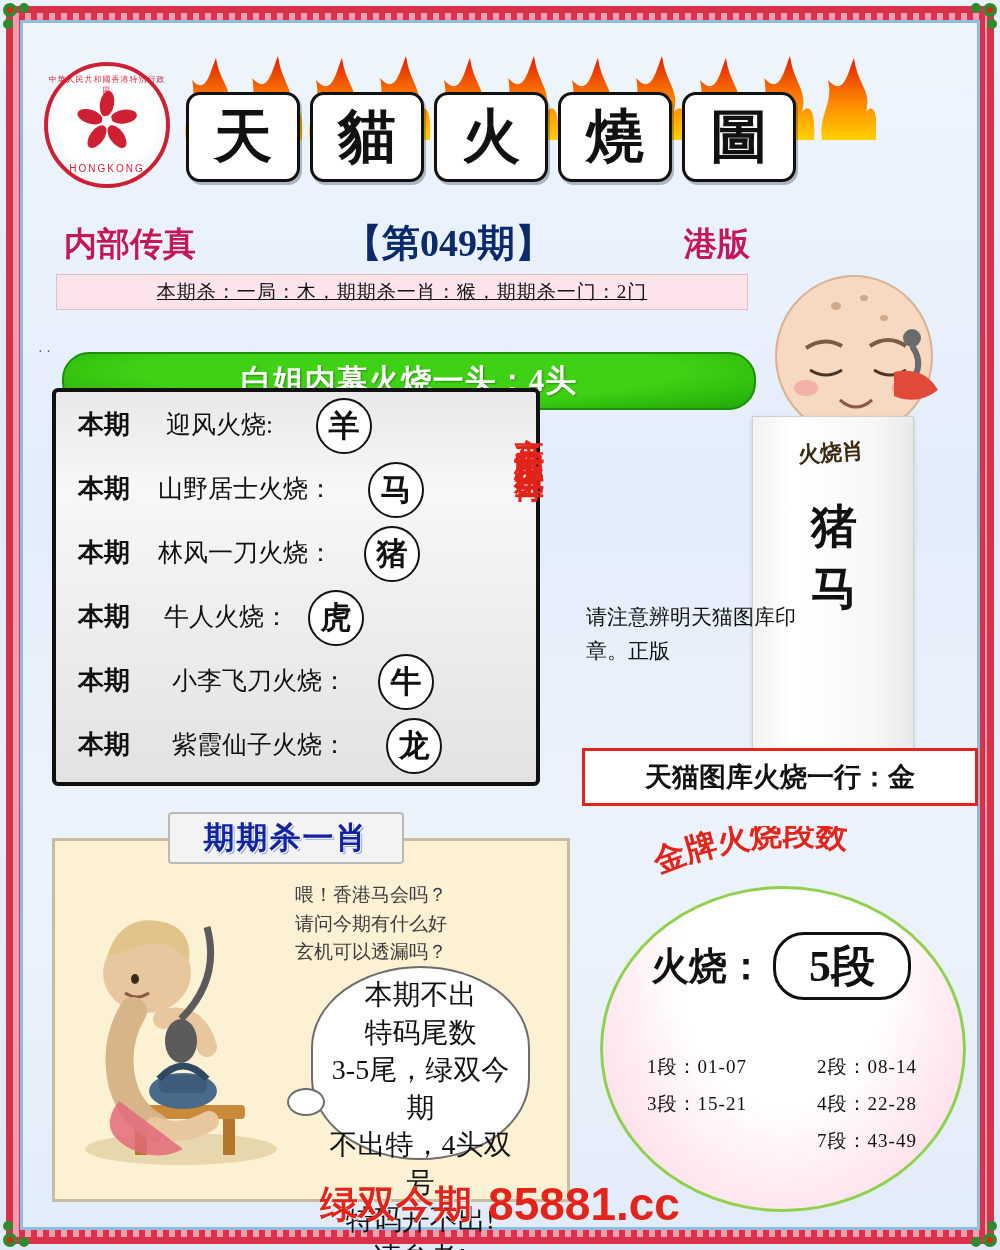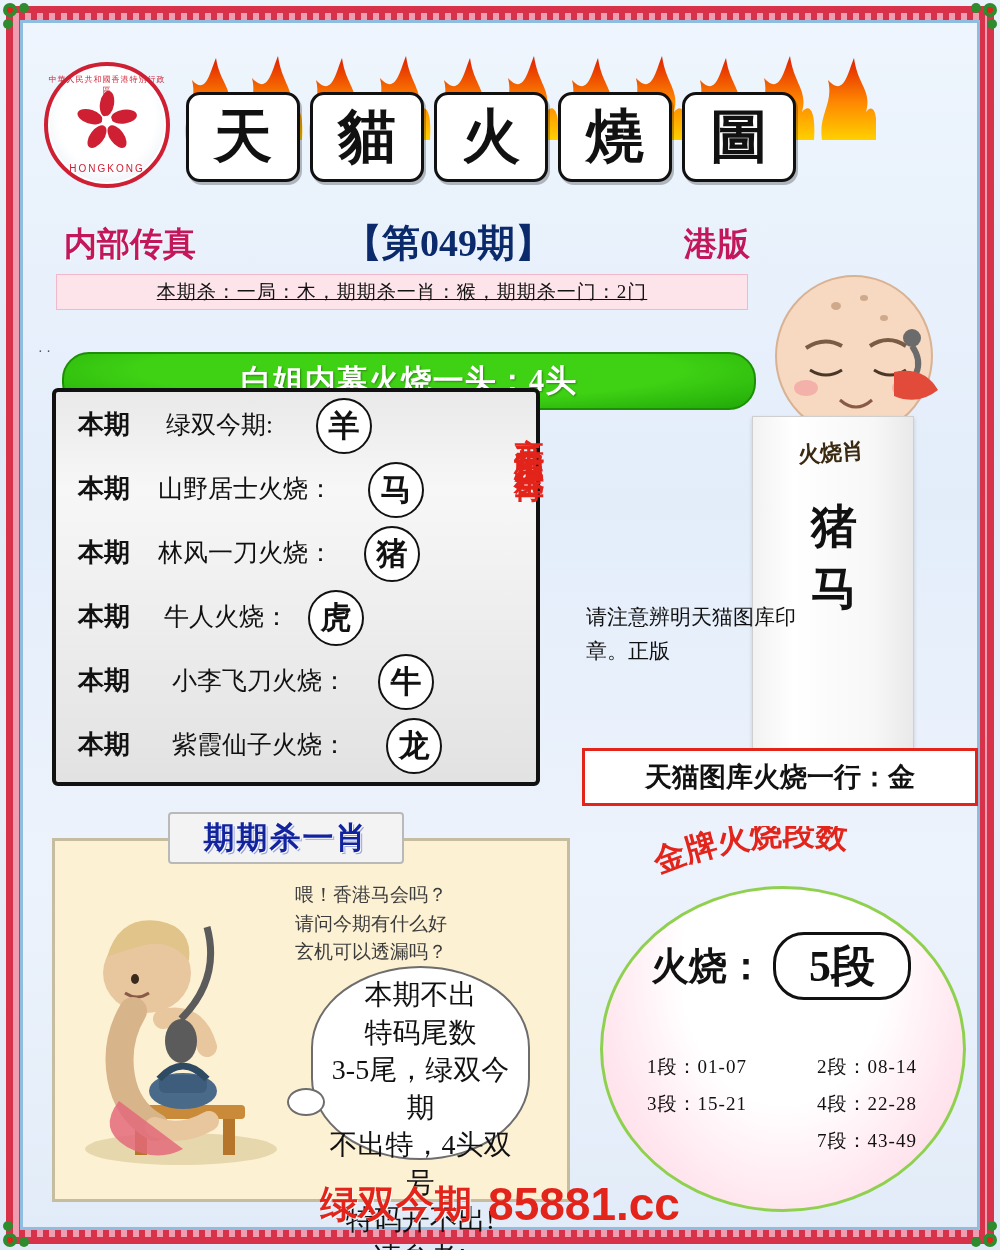--- a/index.html
+++ b/index.html
@@ -333,21 +333,21 @@
 
     <div class="dots">· ·</div>
 
     <div class="green-oval">
       <span>白姐内幕火烧一头：4头</span>
     </div>
 
     <div class="list-panel">
       <div class="row">
         <span class="lbl">本期</span>
-        <span class="txt" style="left:110px">绿双今期:</span>
+        <span class="txt" style="left:110px">迎风火烧:</span>
         <span class="circ" style="left:260px;top:6px">羊</span>
       </div>
       <div class="row">
         <span class="lbl">本期</span>
         <span class="txt" style="left:102px">山野居士火烧：</span>
         <span class="circ" style="left:312px;top:6px">马</span>
       </div>
       <div class="row">
         <span class="lbl">本期</span>
         <span class="txt" style="left:102px">林风一刀火烧：</span>

